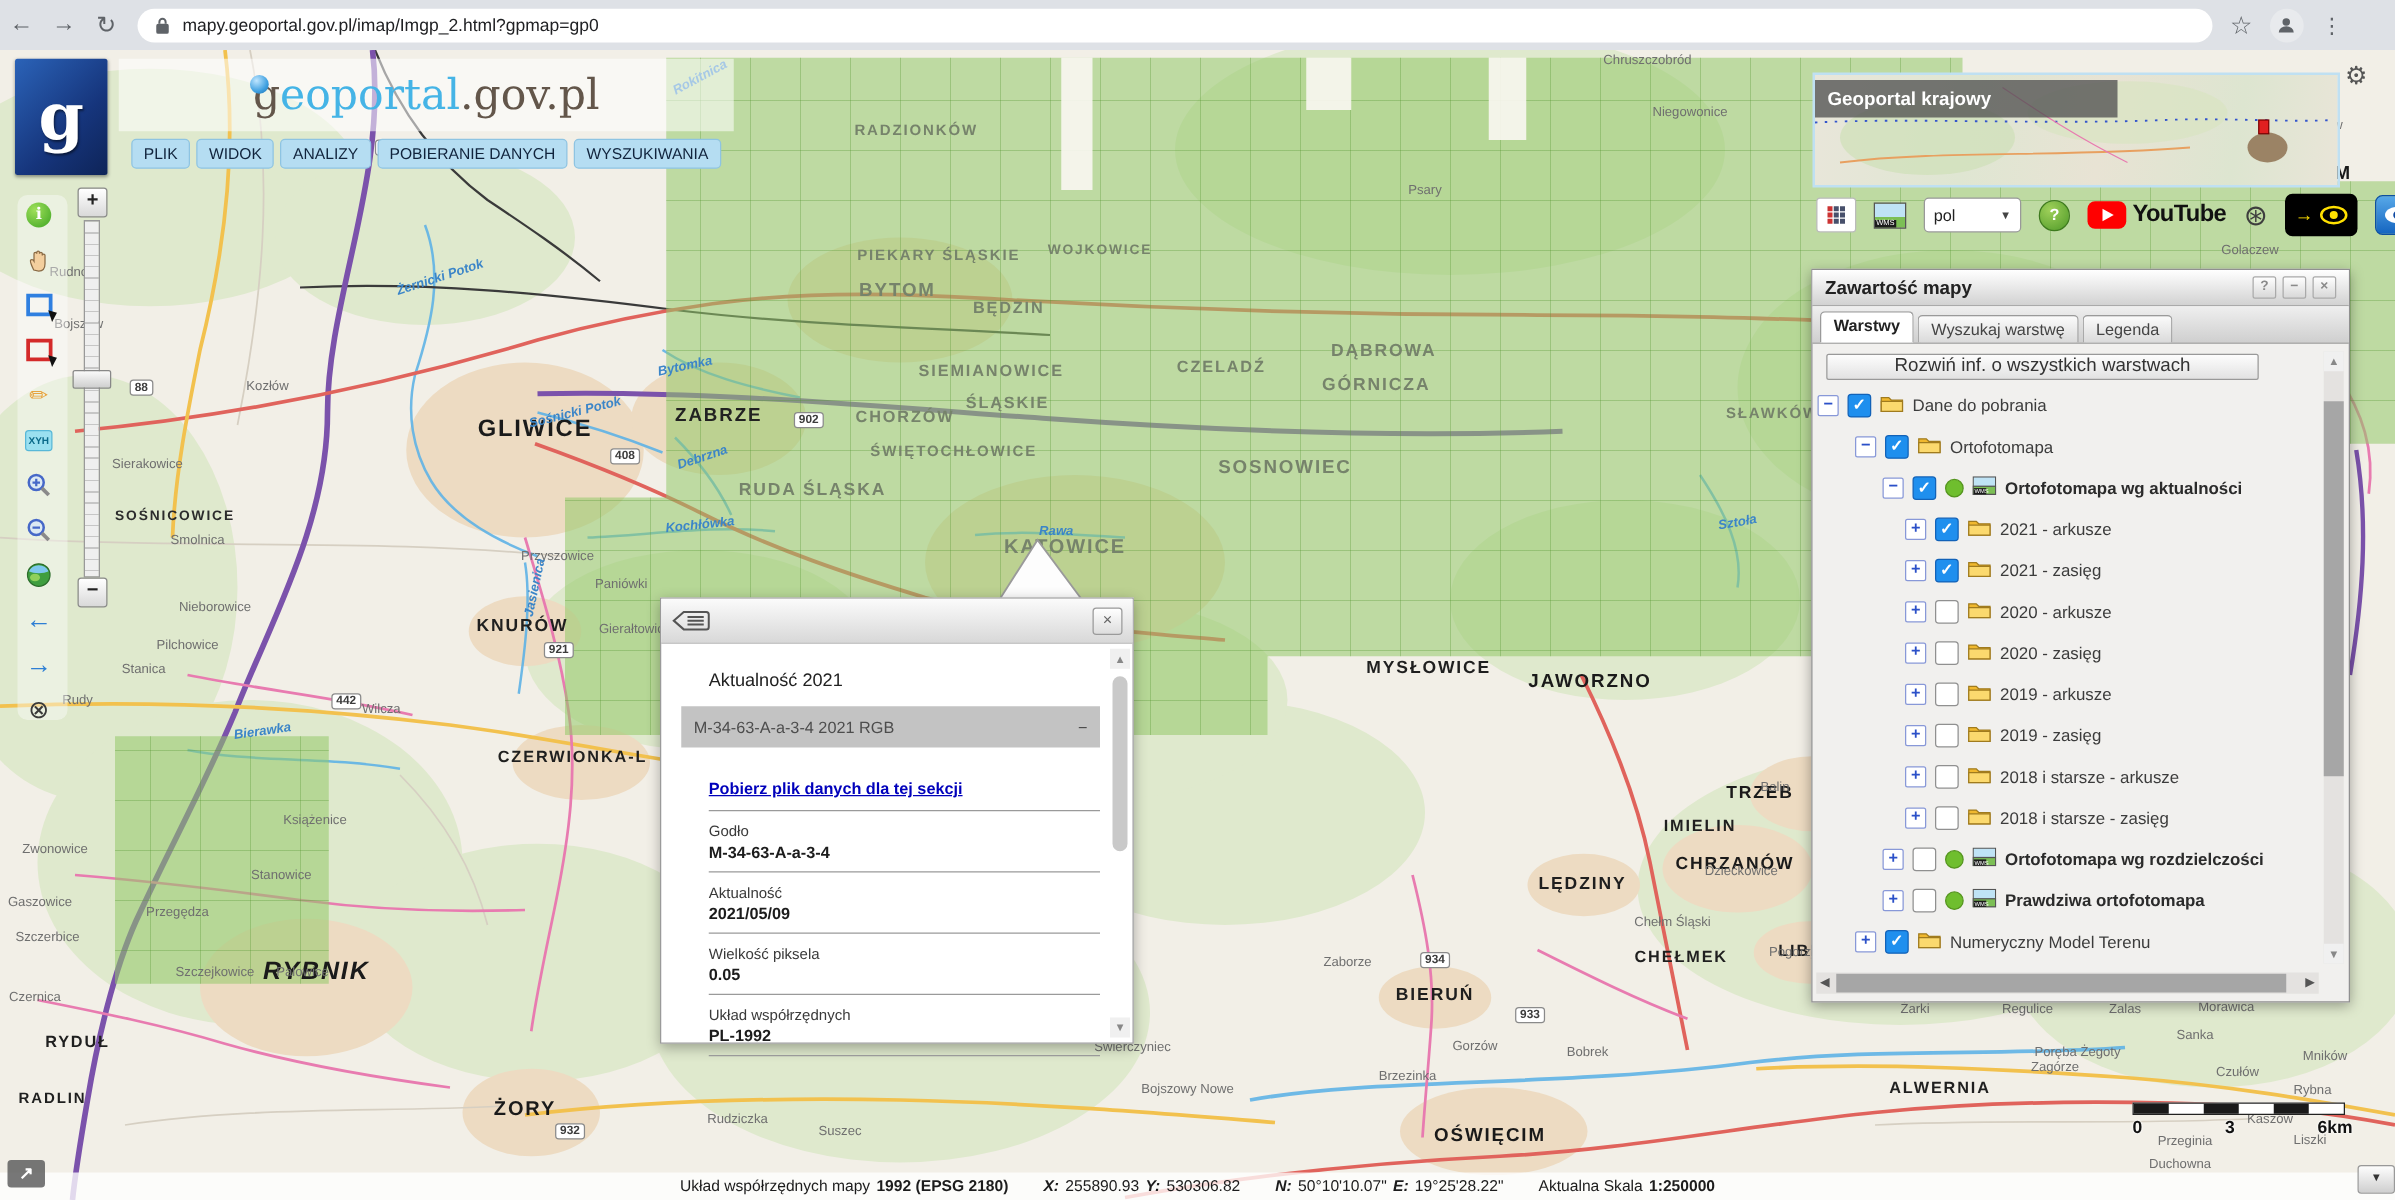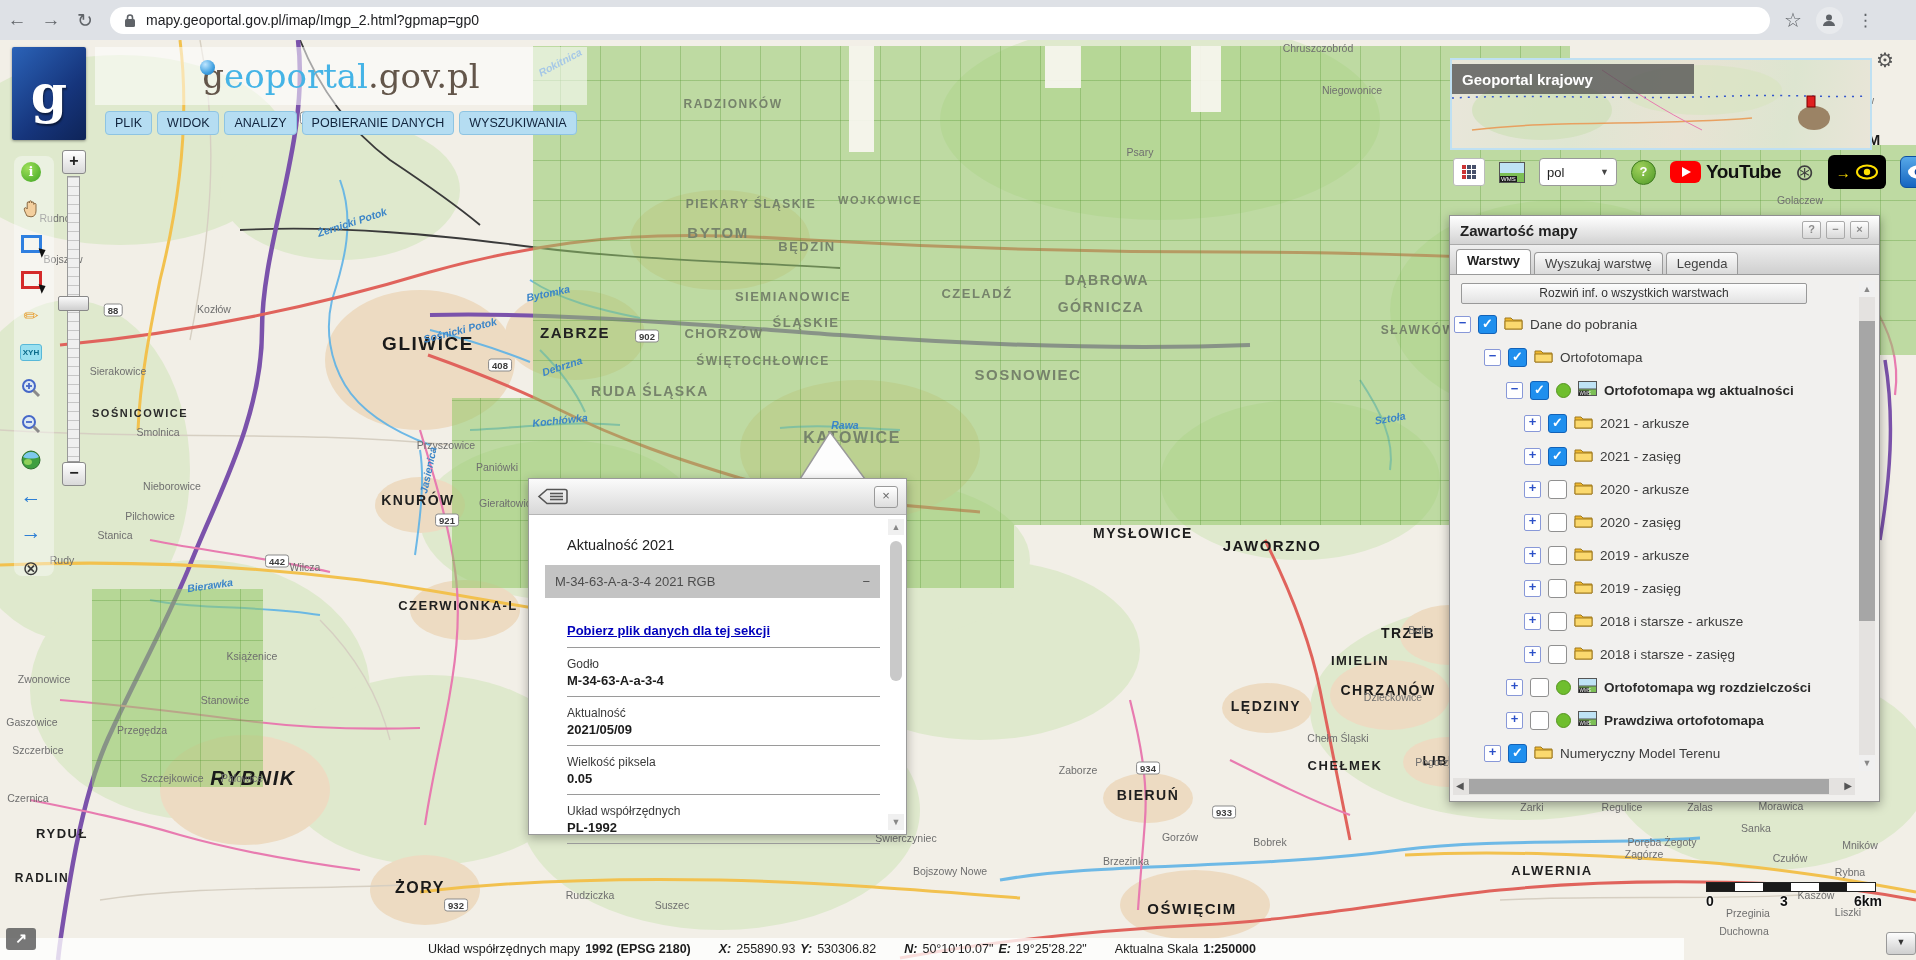--- a/index.html
+++ b/index.html
@@ -111,21 +111,21 @@
   .winbtn{width:17px;height:16px;margin-left:5px;border:1px solid #aaa;border-radius:2px;
     background:linear-gradient(#fefefe,#d8d8d8);color:#8a8a8a;font-size:11px;font-weight:bold;
     text-align:center;line-height:14px;}
   #tabs{height:29px;background:linear-gradient(#efefef,#cfcfcf);border-bottom:1px solid #9a9a9a;
     display:flex;align-items:flex-end;padding-left:6px;gap:3px;}
   .tab{border:1px solid #9a9a9a;border-bottom:none;border-radius:4px 4px 0 0;
     background:linear-gradient(#fbfbfb,#dadada);padding:3px 10px 3px 10px;font-size:13px;color:#444;}
   .tab.active{background:#fff;font-weight:bold;color:#222;padding-bottom:6px;}
   #expand-all{position:absolute;left:11px;top:67px;width:344px;height:19px;
     background:linear-gradient(#fdfdfd,#e2e2e2);border:1px solid #999;border-radius:2px;
-    font-size:12px;color:#333;text-align:center;line-height:18px;}
+    font-size:15px;color:#333;text-align:center;line-height:18px;}
   #tree{position:absolute;left:4px;top:92px;width:400px;}
   .tree-row{display:flex;align-items:center;gap:7px;height:33px;}
   .expand{width:15px;height:15px;border:1px solid #8898d8;border-radius:2px;background:#fff;
     color:#2b50c8;font-size:13px;line-height:12px;text-align:center;font-weight:bold;flex:0 0 15px;}
   .cb{width:17px;height:17px;border-radius:3px;flex:0 0 17px;}
   .cb.on{background:#1f8fee;border:1px solid #1262b8;color:#fff;font-size:13px;line-height:16px;
     text-align:center;font-weight:bold;}
   .cb.off{background:#fff;border:1px solid #909090;}
   .dot{width:13px;height:13px;border-radius:50%;background:#6fbe2e;border:1px solid #55951f;flex:0 0 13px;}
   .tree-label{font-size:13.5px;color:#3c3c3c;}
@@ -161,21 +161,21 @@
   #yt .yt-word{font-size:19px;font-weight:bold;color:#111;letter-spacing:-.5px;}
   #wheel-btn{font-size:23px;color:#3e3e3e;line-height:22px;}
   #a11y-btn{width:58px;height:34px;background:#000;border-radius:6px;display:flex;align-items:center;
     justify-content:center;gap:4px;}
   #a11y-btn .arr{color:#ffe000;font-size:15px;font-weight:bold;}
   #eye-btn{width:34px;height:30px;border-radius:6px;background:linear-gradient(#57a8e8,#1565c0);
     display:flex;align-items:center;justify-content:center;border:1px solid #0d4fa0;}
   #map-gear{position:absolute;left:1876px;top:48px;color:#555;font-size:20px;z-index:6;}
 
   
-  #status-bar{position:absolute;left:0;top:938px;width:1684px;height:22px;background:rgba(255,255,255,.78);
+  #status-bar{position:absolute;left:0;top:938px;width:1916px;height:22px;background:rgba(255,255,255,.78);
     display:flex;align-items:center;justify-content:center;gap:28px;z-index:8;font-size:12.5px;color:#1c1c1c;}
   #status-bar .grp{display:flex;gap:5px;}
   .sb-b{font-weight:bold;}
   .sb-k{font-weight:bold;font-style:italic;}
   #scalebar{position:absolute;left:1706px;top:882px;z-index:8;}
   #scalebar .bar{display:flex;border:1px solid #222;width:168px;height:8px;background:#fff;}
   #scalebar .bar i{flex:1;}
   #scalebar .bar i:nth-child(odd){background:#1a1a1a;}
   #scalebar .nums{display:flex;justify-content:space-between;width:176px;margin-top:1px;
     font-size:14px;font-weight:bold;color:#111;text-shadow:0 0 2px #fff,0 0 2px #fff;}

